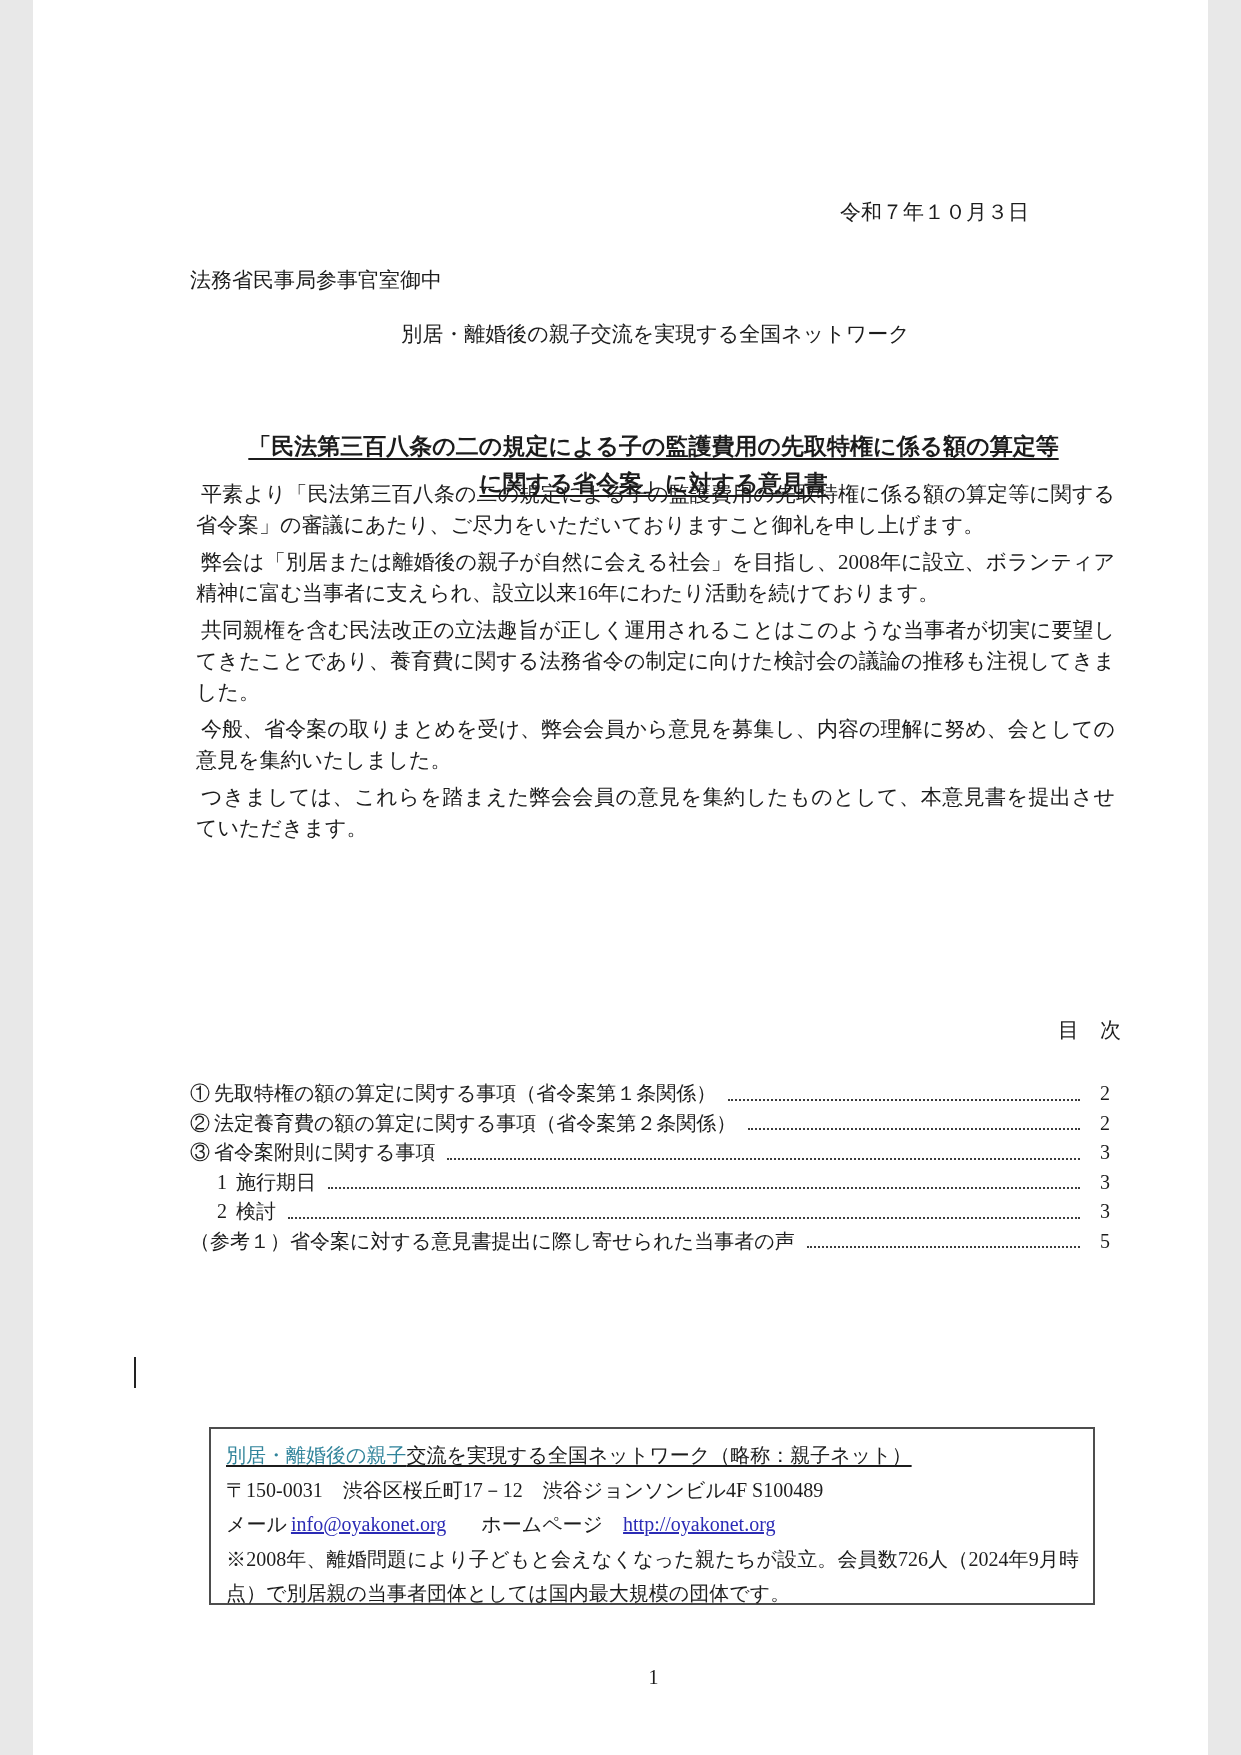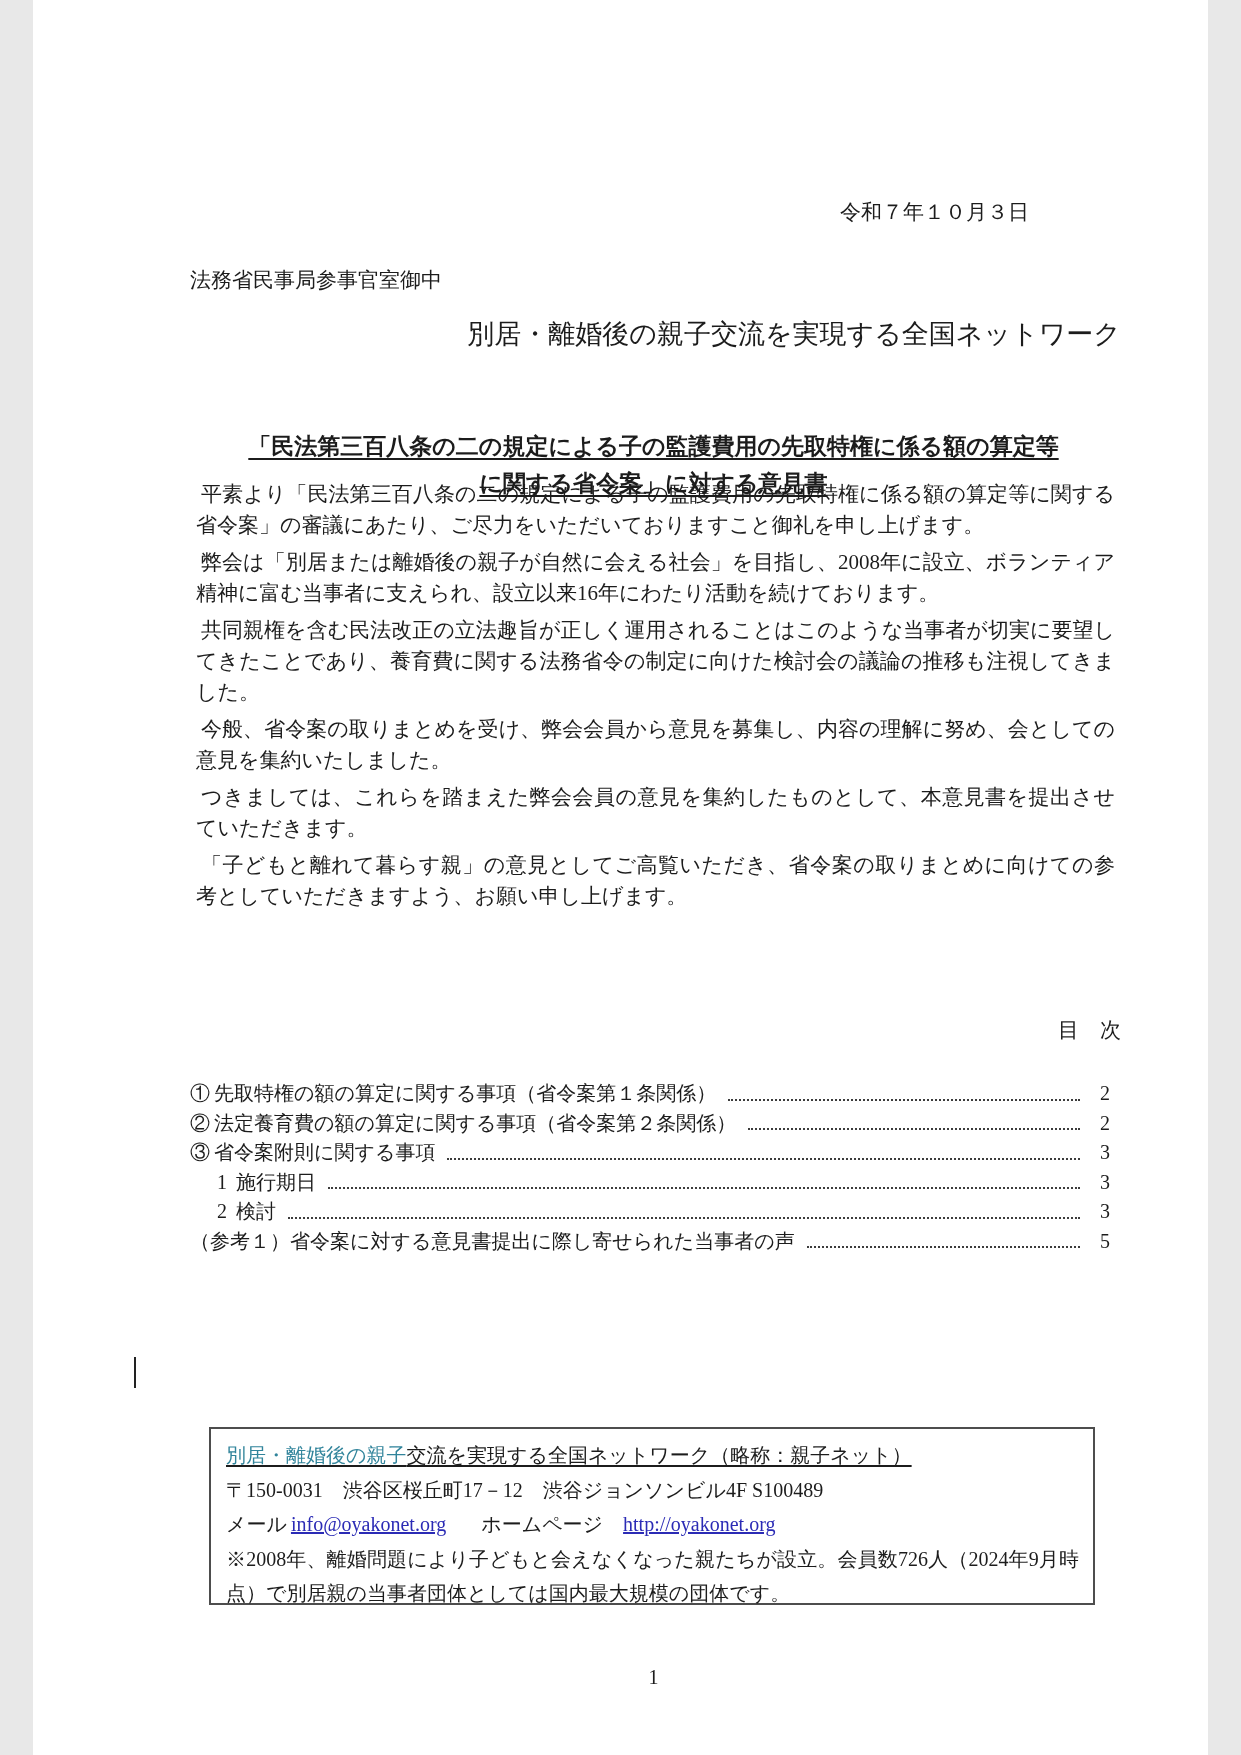--- a/index.html
+++ b/index.html
@@ -15,21 +15,21 @@
   .date-line {
     position:absolute; top:198px; right:179px;
     font-size:21px; line-height:28px; white-space:nowrap;
   }
   .recipient-line {
     position:absolute; top:266px; left:157px;
     font-size:21px; line-height:28px; white-space:nowrap;
   }
   .sender-line {
     position:absolute; top:320px; left:157px; width:931px;
-    text-align:right; font-size:27px; line-height:28px; white-space:nowrap;
+    text-align:center; font-size:21px; line-height:28px; white-space:nowrap;
   }
   .doc-title {
     position:absolute; top:383px; left:110px; width:1021px;
     text-align:center; font-size:23px; font-weight:bold; line-height:37px;margin-top:45px;
   }
   .doc-title .tline { text-decoration:underline; text-underline-offset:4px; }
   .body-text {
     position:absolute; top:473px; left:157px; width:931px;
     font-size:21px; line-height:31px; text-align:justify;
   }
@@ -91,21 +91,20 @@
     <div class="tline">「民法第三百八条の二の規定による子の監護費用の先取特権に係る額の算定等</div>
     <div class="tline">に関する省令案」に対する意見書</div>
   </div>
 
   <div class="body-text">
     <p>平素より「民法第三百八条の二の規定による子の監護費用の先取特権に係る額の算定等に関する省令案」の審議にあたり、ご尽力をいただいておりますこと御礼を申し上げます。</p>
     <p>弊会は「別居または離婚後の親子が自然に会える社会」を目指し、2008年に設立、ボランティア精神に富む当事者に支えられ、設立以来16年にわたり活動を続けております。</p>
     <p>共同親権を含む民法改正の立法趣旨が正しく運用されることはこのような当事者が切実に要望してきたことであり、養育費に関する法務省令の制定に向けた検討会の議論の推移も注視してきました。</p>
     <p>今般、省令案の取りまとめを受け、弊会会員から意見を募集し、内容の理解に努め、会としての意見を集約いたしました。</p>
     <p>つきましては、これらを踏まえた弊会会員の意見を集約したものとして、本意見書を提出させていただきます。</p>
-    <p>「子どもと離れて暮らす親」の意見としてご高覧いただき、省令案の取りまとめに向けての参考としていただきますよう、お願い申し上げます。</p>
   </div>
 
   <div class="toc-heading">目　次</div>
 
   <div class="toc">
     <div class="toc-row">
       <span class="toc-marker">①</span>
       <span class="toc-label">先取特権の額の算定に関する事項（省令案第１条関係）</span>
       <span class="toc-leader"></span>
       <span class="toc-page">2</span>

